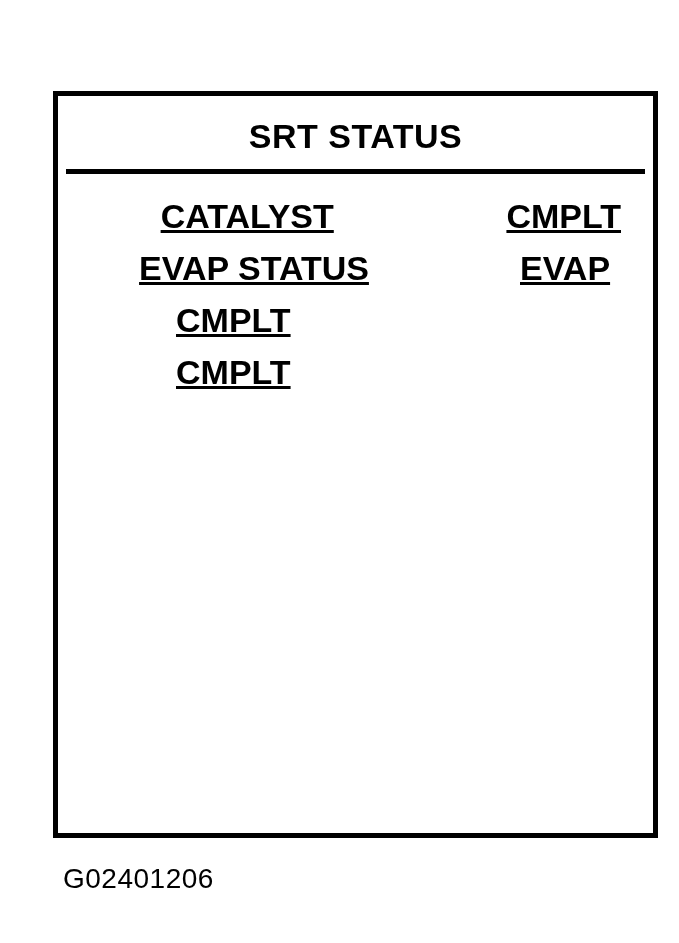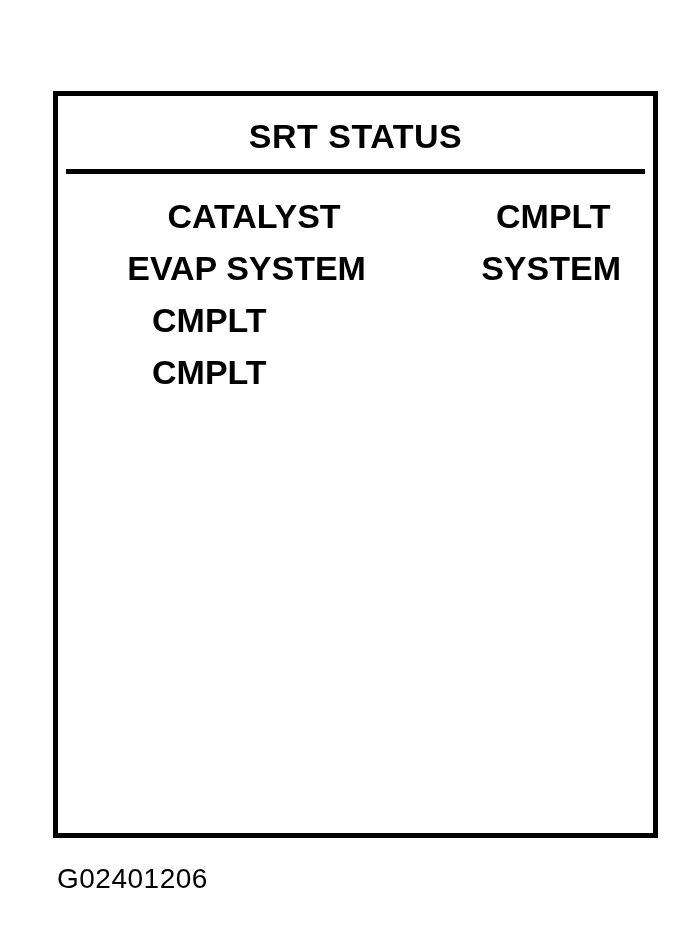--- a/index.html
+++ b/index.html
@@ -28,40 +28,41 @@
     display: flex;
     align-items: center;
     justify-content: center;
     font-size: 34px;
     font-weight: bold;
     letter-spacing: 0.5px;
     white-space: pre;
   }
   .srt-body {
     padding-top: 16px;
+    text-decoration: underline;
   }
   .srt-row {
     height: 52px;
     display: flex;
     align-items: center;
     font-size: 34px;
     font-weight: bold;
     white-space: pre;
   }
   .srt-label {
     width: 344px;
     text-align: center;
   }
   .srt-status {
-    margin-left: 62px;
+    margin-left: 86px;
     text-align: left;
   }
   .figure-id {
     position: absolute;
-    left: 33px; top: 839px;
+    left: 39px; top: 839px;
     font-size: 28px;
     font-weight: normal;
     letter-spacing: 0.5px;
     color: #000000;
     text-align: center;
   }
 </style>
 </head>
 <body>
 
@@ -73,22 +74,22 @@
       <span>SRT STATUS</span>
     </div>
 
     <div class="srt-body" id="rows-container">
   <div class="srt-row">
     <span class="srt-label">CATALYST</span>
     <span class="srt-status">CMPLT</span>
   </div>
 
   <div class="srt-row">
-    <span class="srt-label">EVAP SYSTEM</span>
-    <span class="srt-status">SYSTEM</span>
+    <span class="srt-label">EVAP STATUS</span>
+    <span class="srt-status">EVAP</span>
   </div>
 
   <div class="srt-row">
     <span class="srt-status">CMPLT</span>
   </div>
 
   <div class="srt-row">
     <span class="srt-status">CMPLT</span>
   </div>
 </div>

